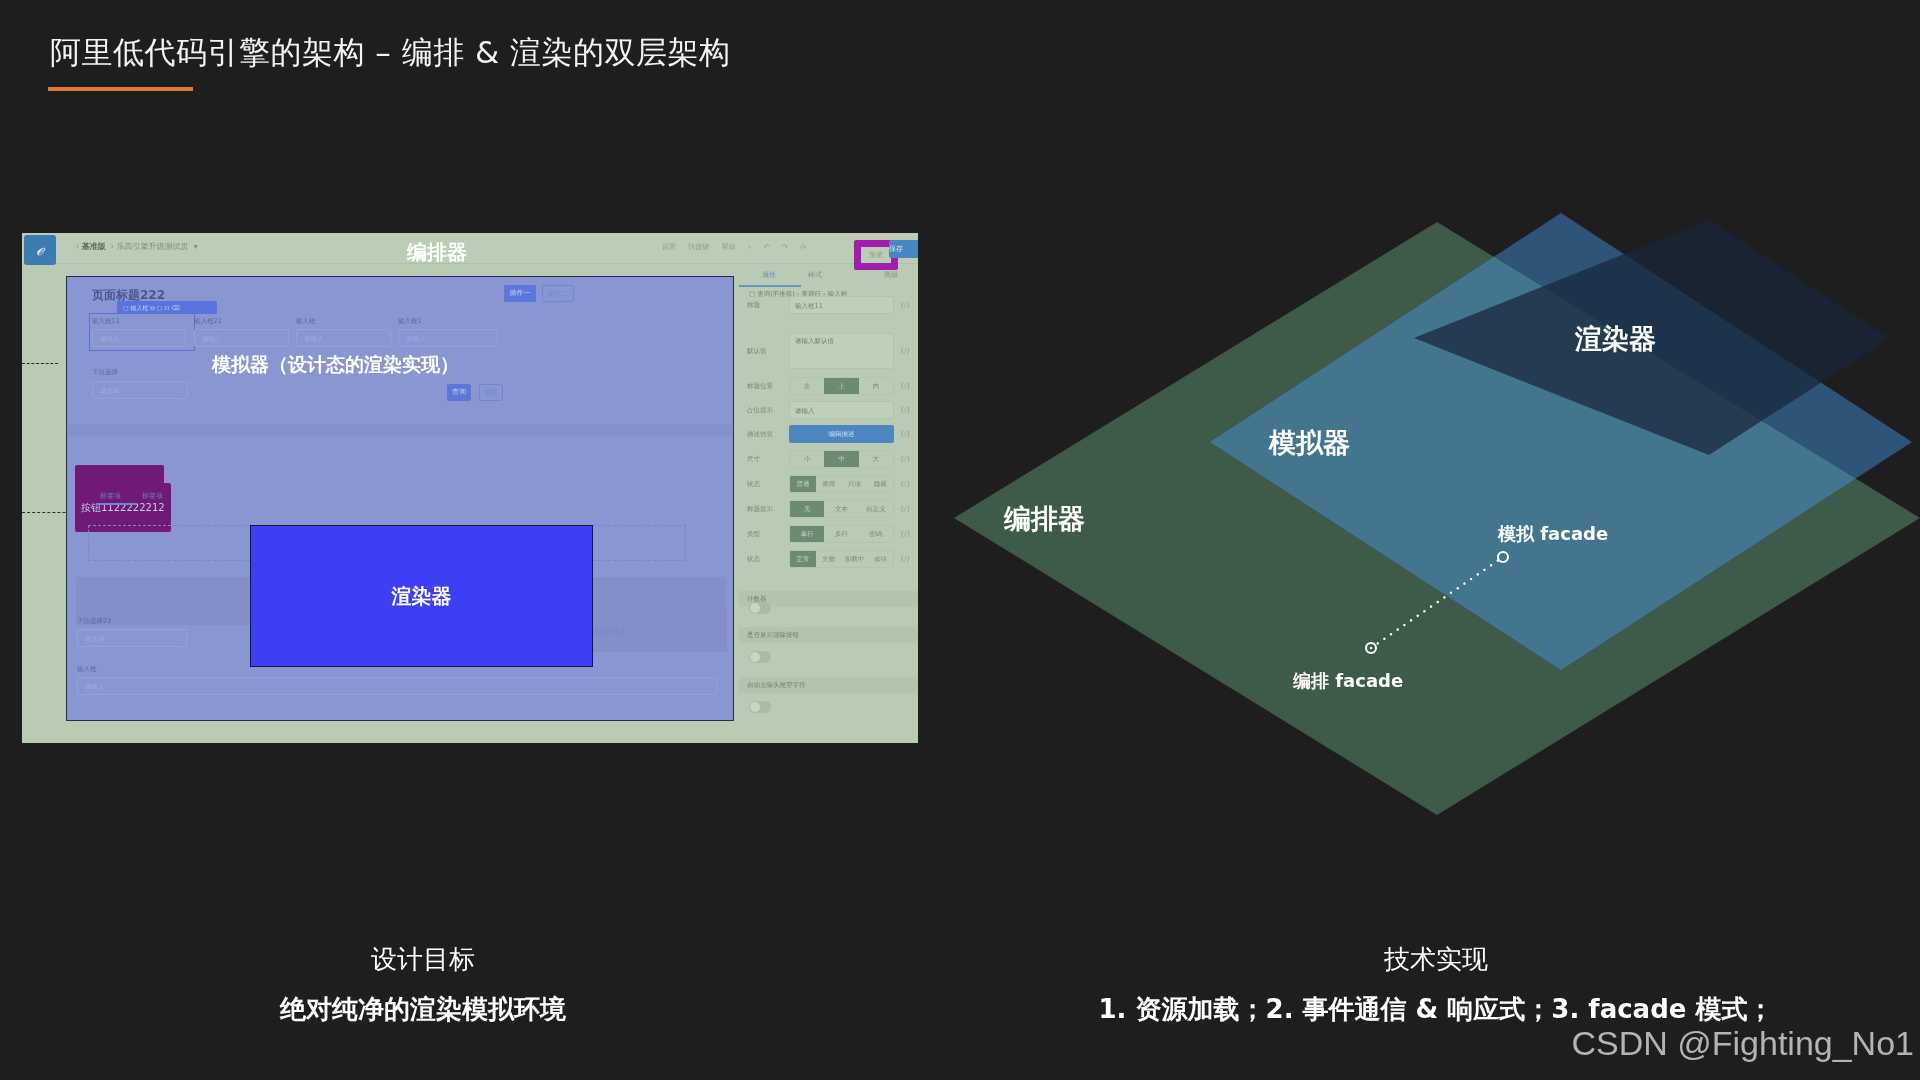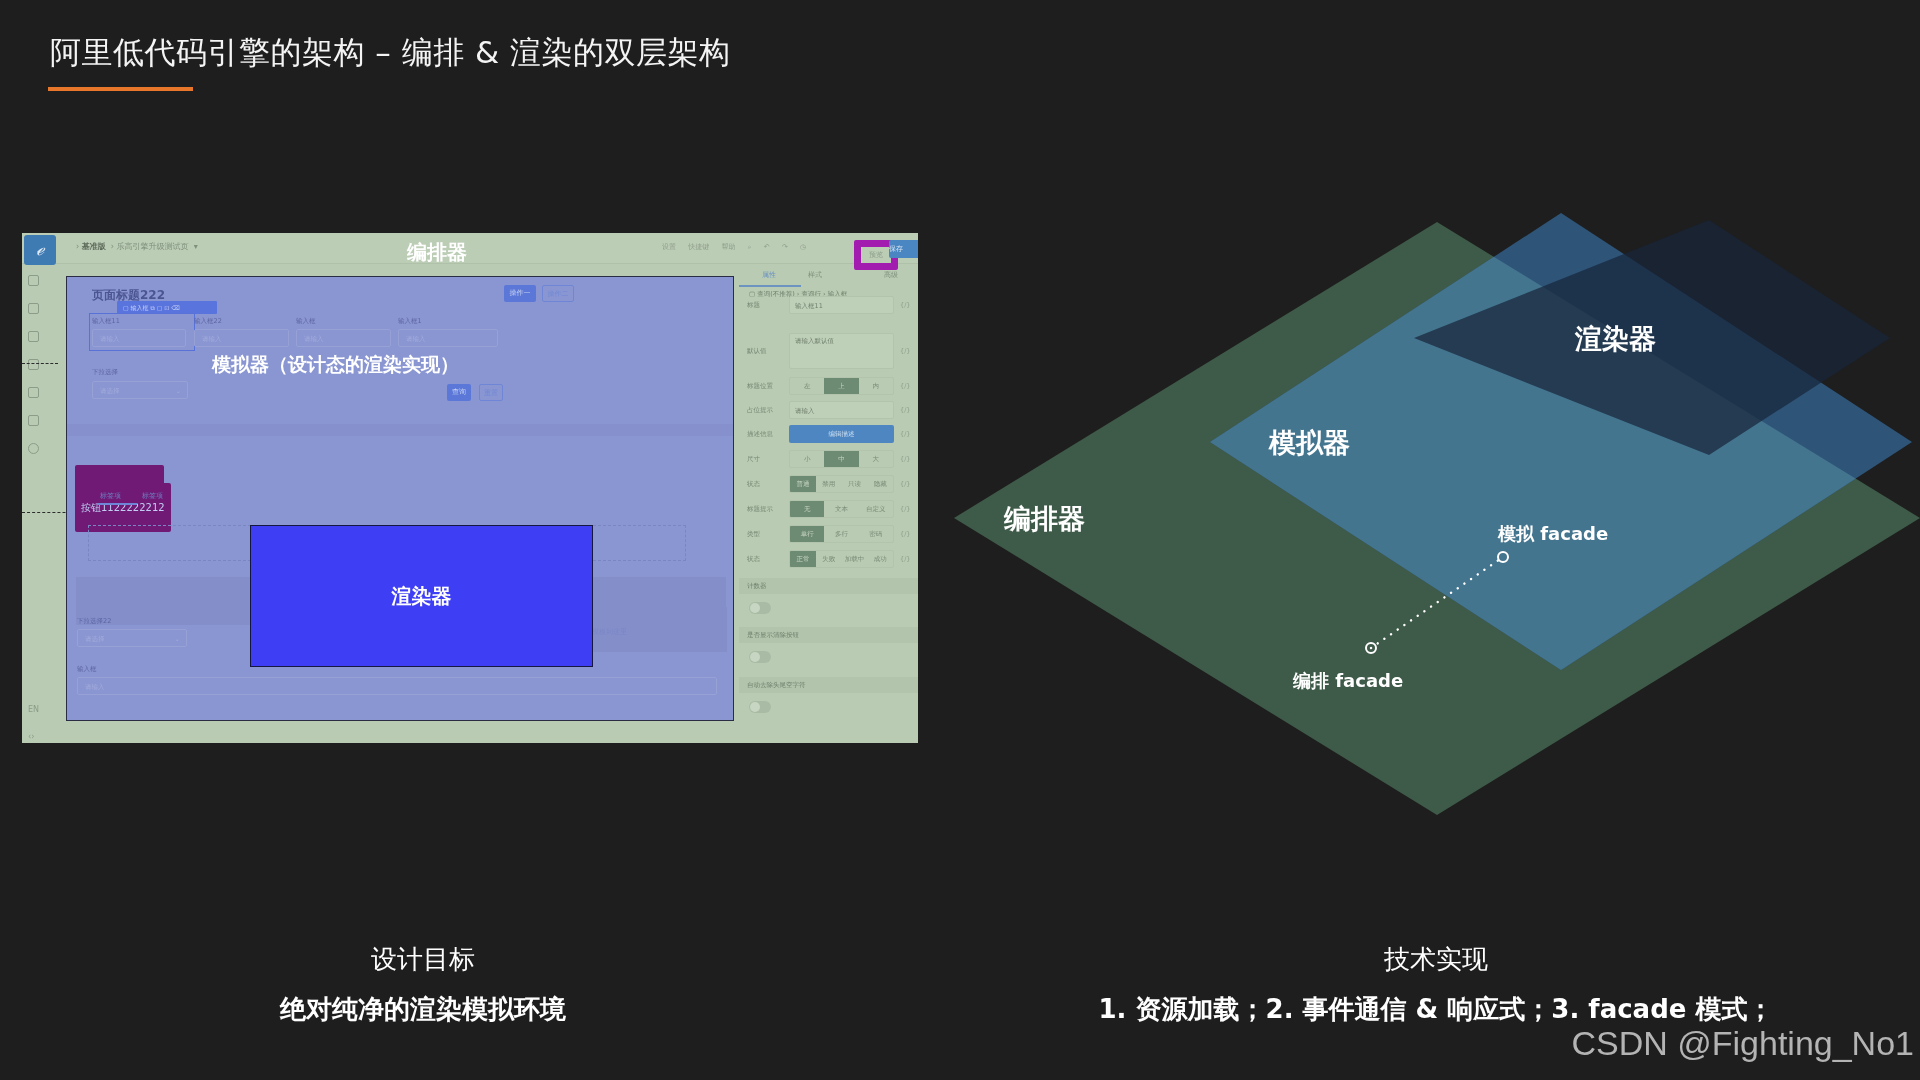--- a/index.html
+++ b/index.html
@@ -90,31 +90,20 @@
       <span>帮助</span>
       <span>⌕</span>
       <span>↶</span>
       <span>↷</span>
       <span>◷</span>
     </div>
     <div class="ed-preview-btn">预览</div>
     <div class="ed-save-btn">保存</div>
   </div>
 
-  <div class="ed-sidebar">
-    <div class="ed-sb-icon" style="top:10px"></div>
-    <div class="ed-sb-icon" style="top:38px"></div>
-    <div class="ed-sb-icon" style="top:66px"></div>
-    <div class="ed-sb-icon" style="top:94px"></div>
-    <div class="ed-sb-icon" style="top:122px"></div>
-    <div class="ed-sb-icon" style="top:150px"></div>
-    <div class="ed-sb-icon" style="top:178px;border-radius:50%"></div>
-    <div class="ed-sb-text" style="top:440px">EN</div>
-    <div class="ed-sb-text" style="top:467px">‹›</div>
-  </div>
   <div class="dashed" style="left:0;top:130px;width:36px"></div>
   <div class="dashed" style="left:0;top:279px;width:84px"></div>
 
   <div class="sim">
     <div class="sim-pagetitle">页面标题222</div>
     <div class="sim-btn primary" style="left:437px;top:8px;width:32px">操作一</div>
     <div class="sim-btn ghost" style="left:475px;top:8px;width:32px">操作二</div>
 
     <div class="sim-toolbar">▢ 输入框   ⧉ ▢ ⊡ ⌫</div>
     <div class="sim-selected"></div>
@@ -238,21 +227,21 @@
       <span class="prop-label">状态</span>
       <div class="seg">
         <span class="on">正常</span>
         <span>失败</span>
         <span>加载中</span>
         <span>成功</span>
       </div>
       <span class="prop-fx">{/}</span>
     </div>
 
-    <div class="prop-section" style="top:313px">计数器</div>
+    <div class="prop-section" style="top:326px">计数器</div>
     <div class="toggle" style="top:337px"></div>
     <div class="prop-section" style="top:362px">是否显示清除按钮</div>
     <div class="toggle" style="top:386px"></div>
     <div class="prop-section" style="top:412px">自动去除头尾空字符</div>
     <div class="toggle" style="top:436px"></div>
   </div>
 </div>
 
 <svg class="diagram" viewBox="0 0 1920 1080" width="1920" height="1080">
   <polygon points="954,518 1437,222 1920,518 1437,815" fill="#3e5a48"></polygon>

